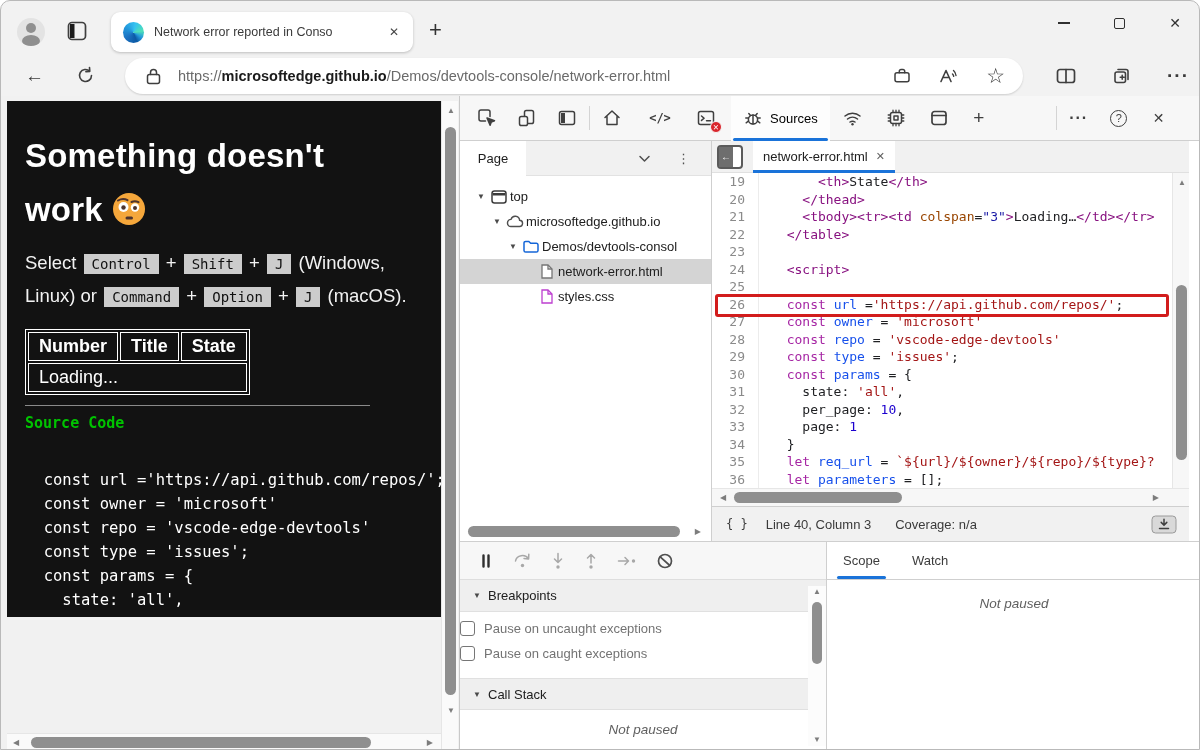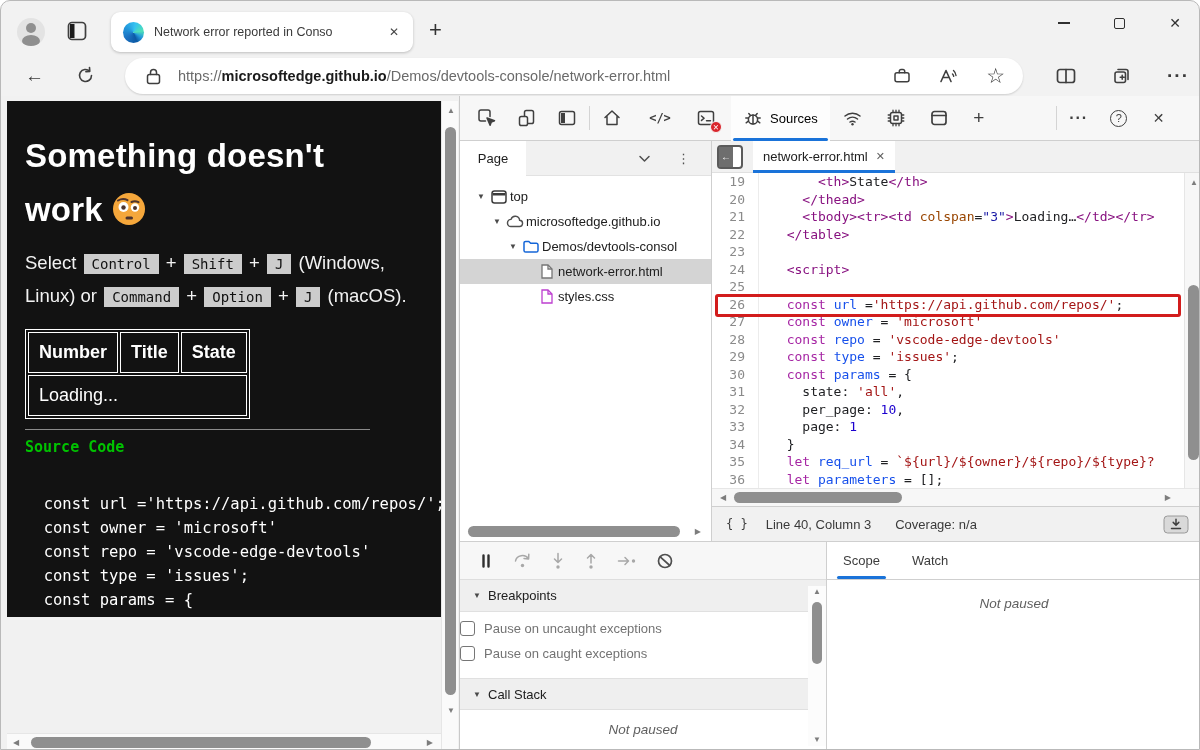--- a/index.html
+++ b/index.html
@@ -39,21 +39,21 @@
 
   
   #viewport { position:relative; width:458px; height:655px; background:#f1f1f1; flex:0 0 auto; }
   #blackpage { position:absolute; left:6px; top:5px; width:434px; height:516px; background:#121212; color:#fff; overflow:hidden; padding:0 18px; }
   #blackpage h1 { margin-top:28px; width:372px; font-size:33px; line-height:54px; font-weight:700; letter-spacing:.2px; }
   .emoji { vertical-align:-6px; margin-left:8px; }
   #intro { margin-top:22px; font-size:19px; line-height:32px; color:#f2f2f2; width:406px; }
   #shortcut { margin-top:10px; font-size:18.5px; line-height:31px; color:#f2f2f2; width:412px; }
   kbd.key { font-family:"DejaVu Sans Mono", monospace; font-size:14px; background:#cccccc; color:#111; padding:2px 8px; margin:0 2px; }
   table.issues { margin-top:16px; border-collapse:separate; border-spacing:2px; border:1px solid #fff; }
-  table.issues th, table.issues td { border:1px solid #fff; padding:9px 10px; font-size:18px; text-align:left; }
+  table.issues th, table.issues td { border:1px solid #fff; padding:3px 10px; font-size:18px; text-align:left; }
   table.issues th { font-weight:700; }
   #srcblock { margin-top:10px; border-top:1px solid #8a8a8a; width:345px; padding-top:8px; }
   #srctitle { font-family:"DejaVu Sans Mono", monospace; font-size:15px; font-weight:700; color:#00c300; }
   #source-lines { margin-top:12px; font-family:"DejaVu Sans Mono", monospace; font-size:15.5px; line-height:24px; white-space:pre; color:#fff; width:600px; }
 
   
   .sb-track-v { position:absolute; background:#fafafa; border-left:1px solid #e6e6e6; }
   .sb-track-h { position:absolute; background:#fafafa; border-top:1px solid #e6e6e6; }
   .sb-thumb { position:absolute; background:#8f8f8f; border-radius:6px; }
   .sb-arrow { position:absolute; color:#7d7d7d; font-size:8px; line-height:8px; }
@@ -66,21 +66,21 @@
   .tb-btn { position:relative; width:30px; height:30px; display:flex; align-items:center; justify-content:center; flex:0 0 auto; }
   .tb-sep { width:1px; height:24px; background:#d4d4d4; margin:0 7px; flex:0 0 auto; }
   .code-glyph { font-family:"DejaVu Sans Mono", monospace; font-size:12px; color:#3f3f3f; font-weight:700; }
   .badge { position:absolute; right:-1px; bottom:0; width:12px; height:12px; border-radius:50%; background:#d9252b; color:#fff; font-size:7.5px; line-height:12px; text-align:center; border:1.5px solid #f7f7f7; }
   #sources-tab { position:relative; display:flex; align-items:center; gap:7px; height:45px; padding:0 12px; background:#fdfdfd; }
   #sources-tab .lbl { font-size:13px; color:#000000; }
   #sources-tab .underline { position:absolute; left:2px; right:2px; bottom:0; height:3px; background:#1a73d9; border-radius:2px; }
   .help-circ { width:17px; height:17px; border:1.5px solid #3f3f3f; border-radius:50%; font-size:11px; color:#3f3f3f; text-align:center; line-height:15px; }
   .x-glyph { font-size:14px; color:#3f3f3f; }
 
-  #dt-main { position:absolute; left:0; top:45px; right:0; height:400px; display:flex; }
+  #dt-main { position:absolute; left:0; top:45px; right:12px; height:400px; display:flex; }
   
   #sidebar { position:relative; width:252px; border-right:1px solid #cfcfcf; background:#fff; flex:0 0 auto; }
   #pane-header { height:35px; background:#f1f1f1; border-bottom:1px solid #e2e2e2; display:flex; align-items:center; }
   #page-tab { width:66px; height:35px; background:#fff; display:flex; align-items:center; justify-content:center; font-size:13px; color:#202020; }
   #pane-chevron { margin-left:112px; }
   #pane-kebab { margin-left:26px; color:#4f4f4f; font-size:13px; }
   .tree-row { height:25px; display:flex; align-items:center; font-size:13px; color:#202020; white-space:nowrap; overflow:hidden; }
   .tree-row.selected { background:#d4d4d4; }
   .tw { width:14px; font-size:8px; color:#4a4a4a; text-align:center; flex:0 0 auto; }
   .ticon { width:22px; display:flex; justify-content:center; flex:0 0 auto; }

